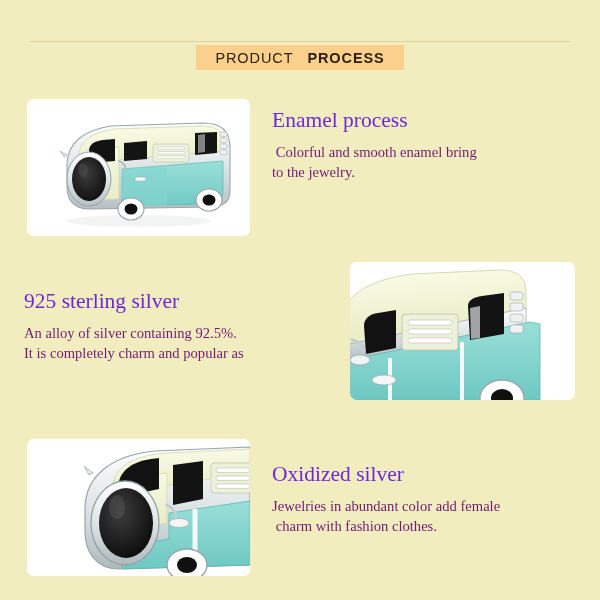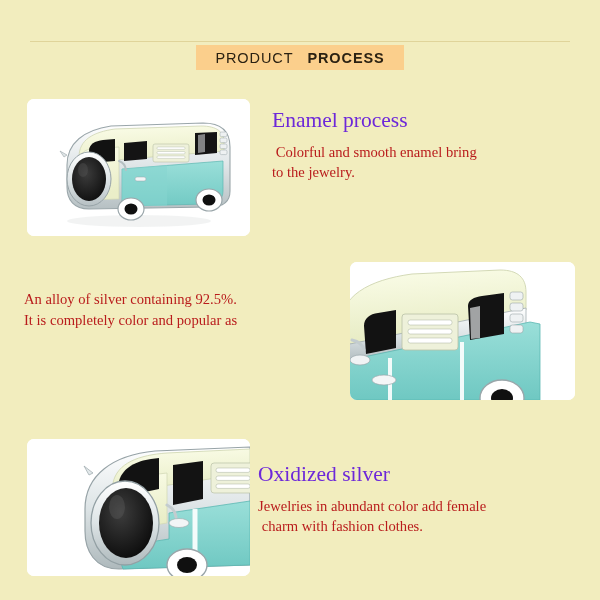--- a/index.html
+++ b/index.html
@@ -52,34 +52,34 @@
   #card-1 { left: 27px;  top: 99px;  width: 223px; height: 137px; }
   #card-2 { left: 350px; top: 262px; width: 225px; height: 138px; }
   #card-3 { left: 27px;  top: 439px; width: 223px; height: 137px; }
 
   .photo-card svg { display: block; width: 100%; height: 100%; }
 
   
   .text-block { position: absolute; }
   #text-1 { left: 272px; top: 108px; width: 300px; }
   #text-2 { left: 24px;  top: 289px; width: 310px; }
-  #text-3 { left: 258px; top: 462px; width: 310px; }
+  #text-3 { left: 272px; top: 462px; width: 310px; }
 
   .block-heading {
     font-family: "Liberation Serif", serif;
     font-size: 21.5px;
     font-weight: 400;
     color: #6d28d9;
     line-height: 1.15;
     margin-bottom: 9px;
   }
   .block-line {
     font-family: "Liberation Serif", serif;
     font-size: 14.6px;
-    color: #b91c1c;
+    color: #701a75;
     line-height: 1.42;
     white-space: pre;
   }
 </style>
 </head>
 <body>
 
 <div class="header-zone">
   <div class="divider-rule"></div>
   <div class="title-banner">
@@ -160,22 +160,23 @@
   </svg>
 </div>
 
 <div class="text-block" id="text-1">
   <div class="block-heading">Enamel process</div>
   <div class="block-line"> Colorful and smooth enamel bring</div>
   <div class="block-line">to the jewelry.</div>
 </div>
 
 <div class="text-block" id="text-2">
+  <div class="block-heading">925 sterling silver</div>
   <div class="block-line">An alloy of silver containing 92.5%.</div>
-  <div class="block-line">It is completely color and popular as</div>
+  <div class="block-line">It is completely charm and popular as</div>
 </div>
 
 <div class="photo-card" id="card-2">
   <svg viewBox="0 0 225 138">
     <defs>
       <linearGradient id="roofG2" x1="0" y1="0" x2="0.2" y2="1">
         <stop offset="0" stop-color="#fbfde9"></stop>
           <stop offset="1" stop-color="#e6ebc2"></stop>
       </linearGradient>
       <linearGradient id="bodyG2" x1="0" y1="0" x2="0" y2="1">

